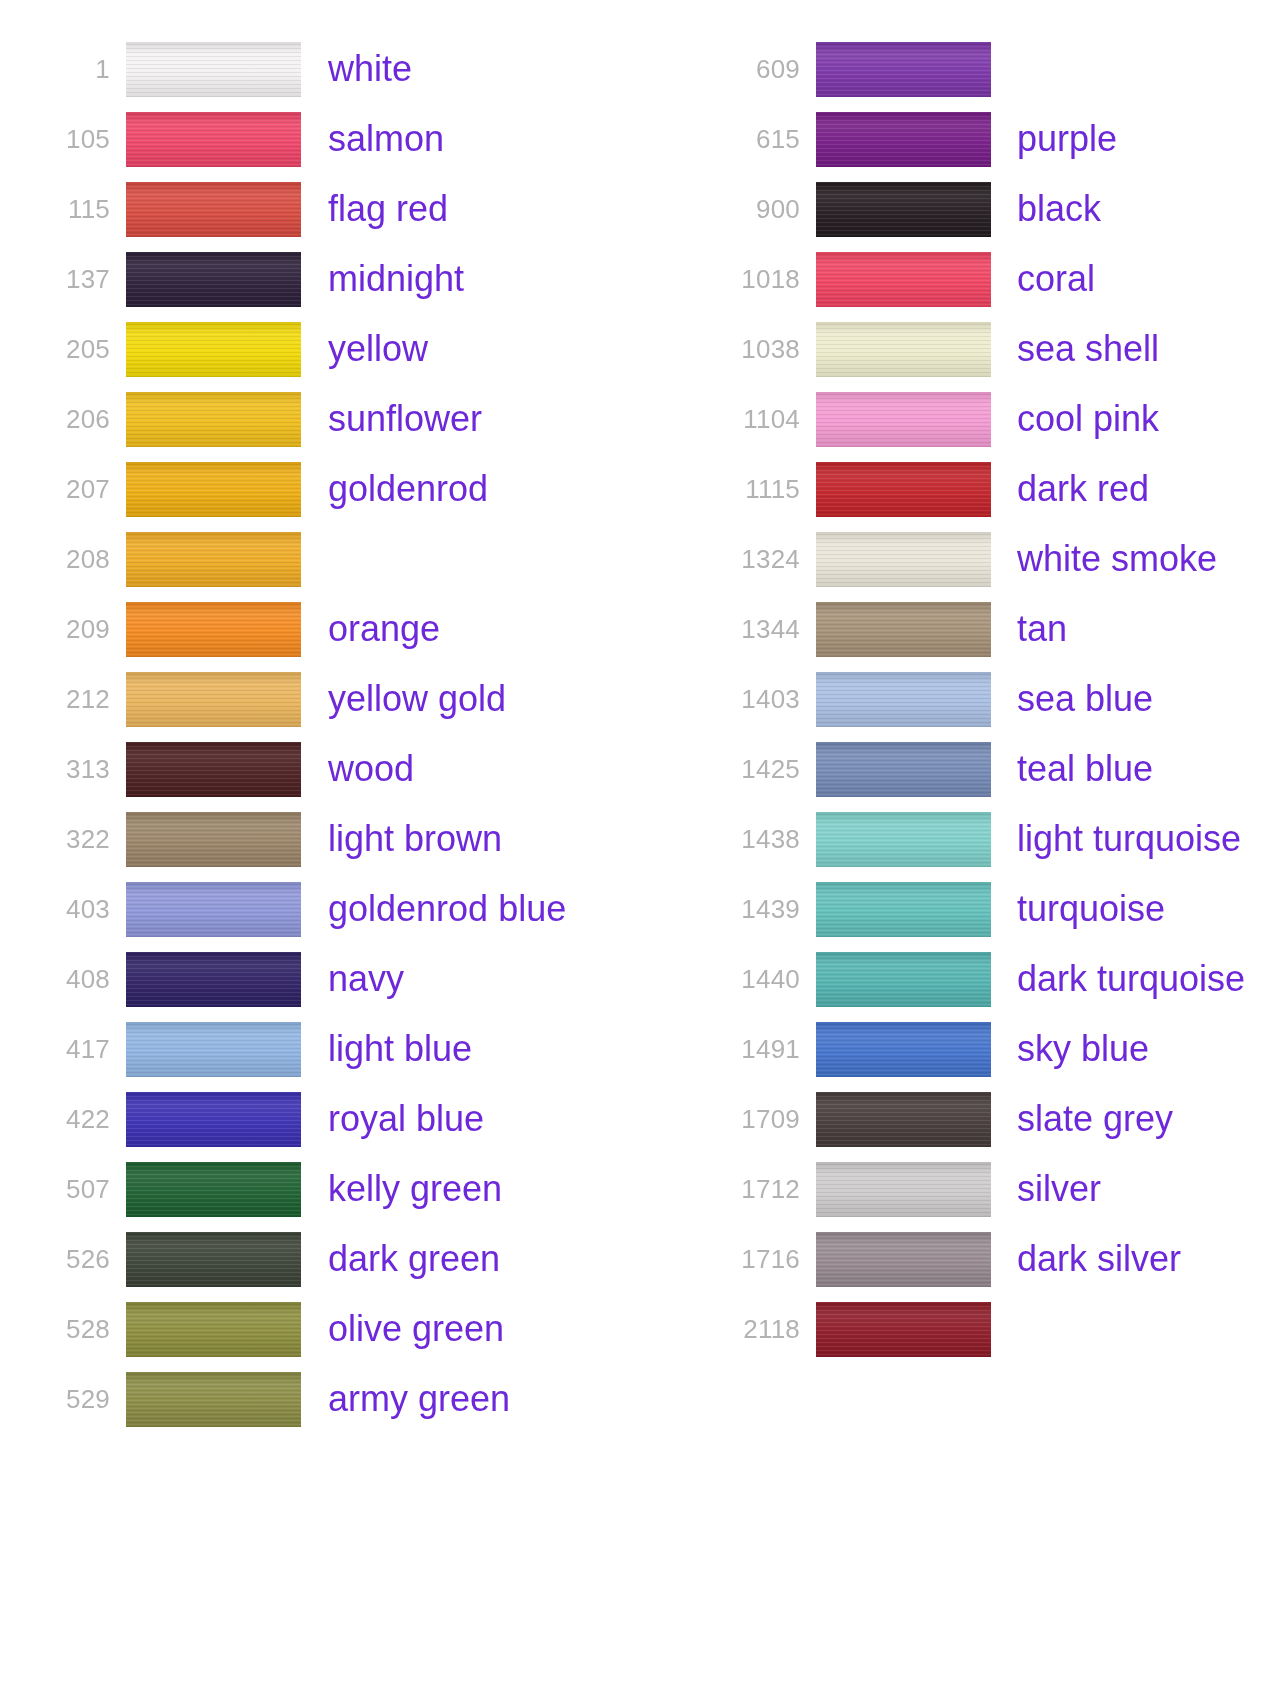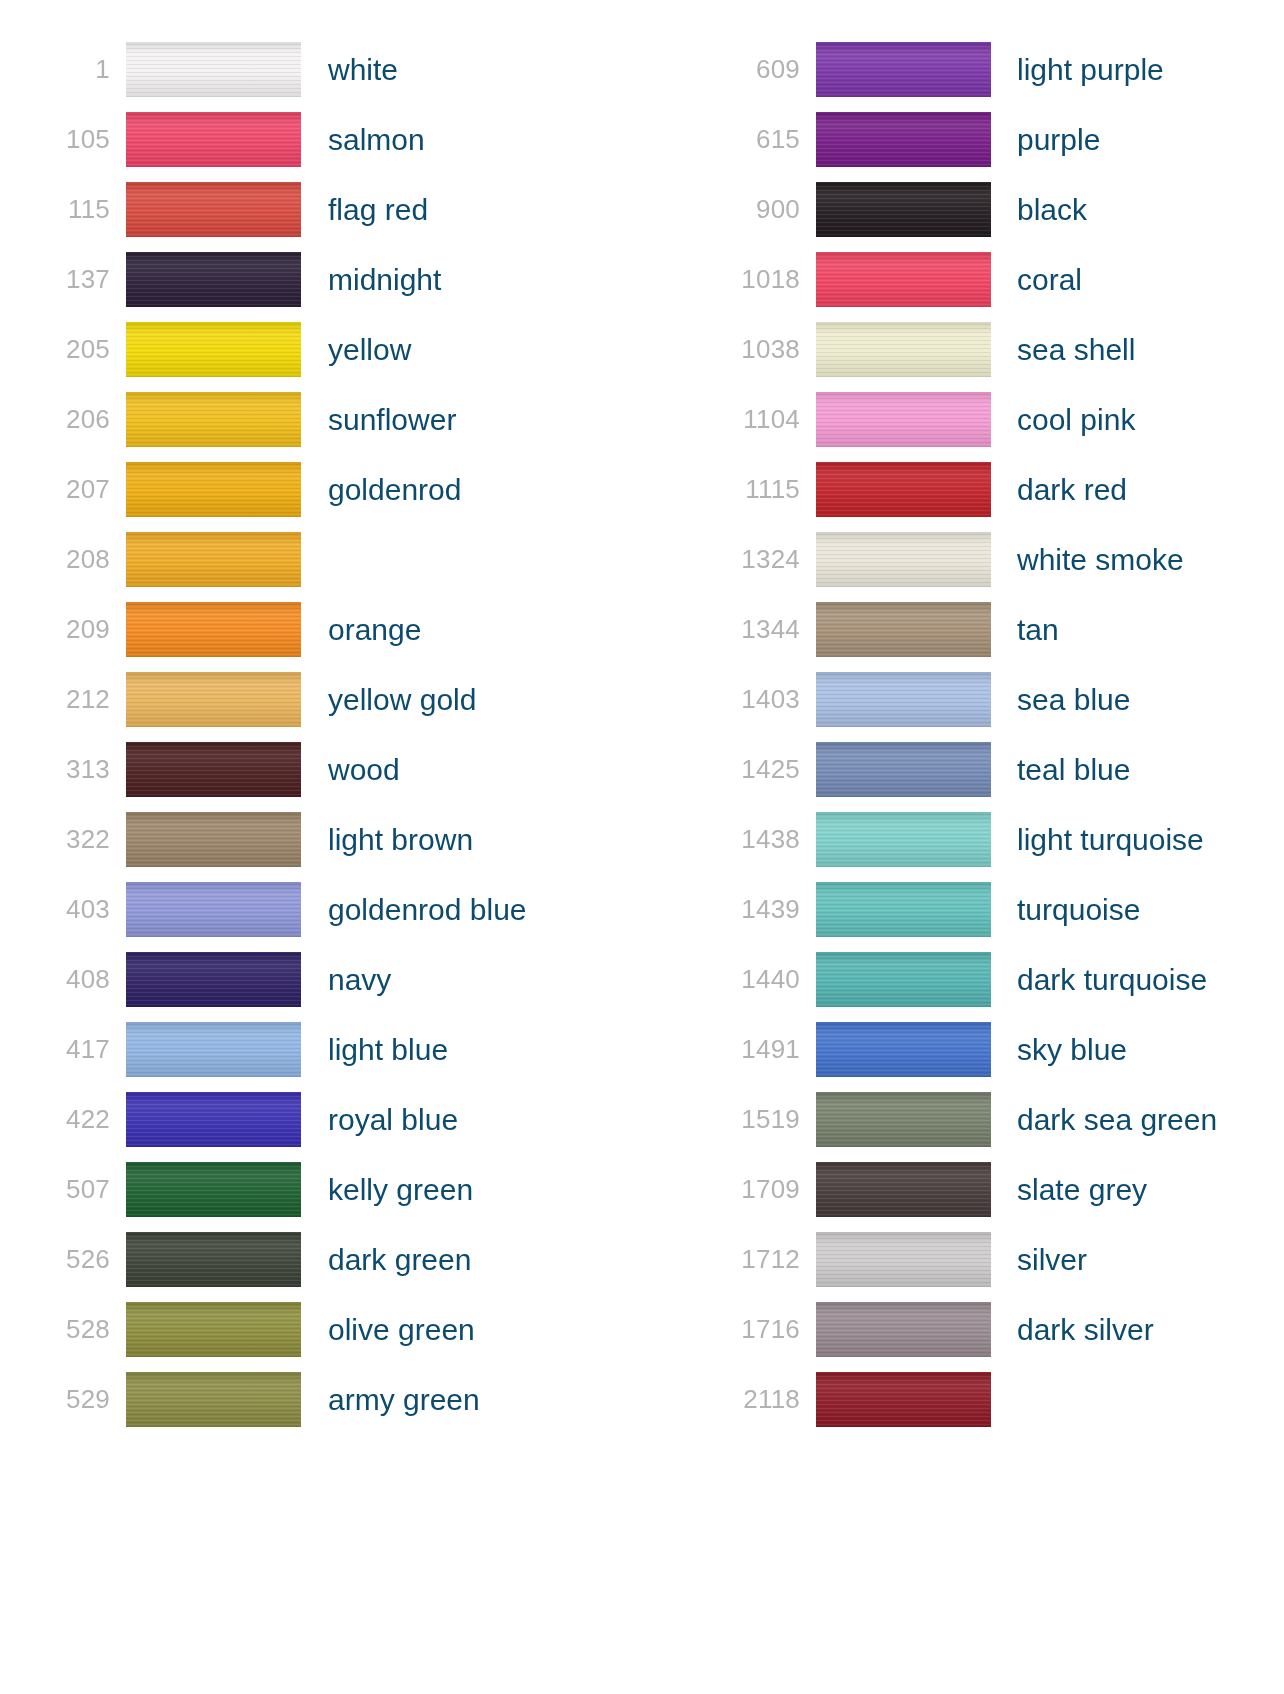--- a/index.html
+++ b/index.html
@@ -93,22 +93,22 @@
       rgba(255,255,255,0.10) 22%,
       rgba(255,255,255,0.04) 55%,
       rgba(0,0,0,0.09) 100%
     );
     pointer-events: none;
     z-index: 1;
   }
 
   .swatch-name {
     flex: 1 1 auto;
-    color: #0c4a6e;
-    font-size: 30px;
+    color: #6d28d9;
+    font-size: 36px;
     line-height: 1.1;
     margin-left: 27px;
     white-space: nowrap;
     font-family: "Liberation Sans", sans-serif;
   }
   .col-right .swatch-name { margin-left: 26px; }
 </style>
 </head>
 <body>
 
@@ -211,21 +211,20 @@
       <div class="swatch-row">
         <div class="code">529</div>
         <div class="swatch" style="background: rgb(138, 139, 67);"></div>
         <div class="swatch-name">army green</div>
       </div>
     </div>
     <div class="swatch-column col-right">
       <div class="swatch-row">
         <div class="code">609</div>
         <div class="swatch" style="background: rgb(123, 53, 168);"></div>
-        <div class="swatch-name">light purple</div>
       </div>
       <div class="swatch-row">
         <div class="code">615</div>
         <div class="swatch" style="background: rgb(118, 28, 135);"></div>
         <div class="swatch-name">purple</div>
       </div>
       <div class="swatch-row">
         <div class="code">900</div>
         <div class="swatch" style="background: rgb(35, 27, 31);"></div>
         <div class="swatch-name">black</div>
@@ -284,25 +283,20 @@
         <div class="code">1440</div>
         <div class="swatch" style="background: rgb(82, 179, 176);"></div>
         <div class="swatch-name">dark turquoise</div>
       </div>
       <div class="swatch-row">
         <div class="code">1491</div>
         <div class="swatch" style="background: rgb(66, 114, 204);"></div>
         <div class="swatch-name">sky blue</div>
       </div>
       <div class="swatch-row">
-        <div class="code">1519</div>
-        <div class="swatch" style="background: rgb(118, 127, 107);"></div>
-        <div class="swatch-name">dark sea green</div>
-      </div>
-      <div class="swatch-row">
         <div class="code">1709</div>
         <div class="swatch" style="background: rgb(70, 58, 58);"></div>
         <div class="swatch-name">slate grey</div>
       </div>
       <div class="swatch-row">
         <div class="code">1712</div>
         <div class="swatch" style="background: rgb(205, 203, 204);"></div>
         <div class="swatch-name">silver</div>
       </div>
       <div class="swatch-row">

